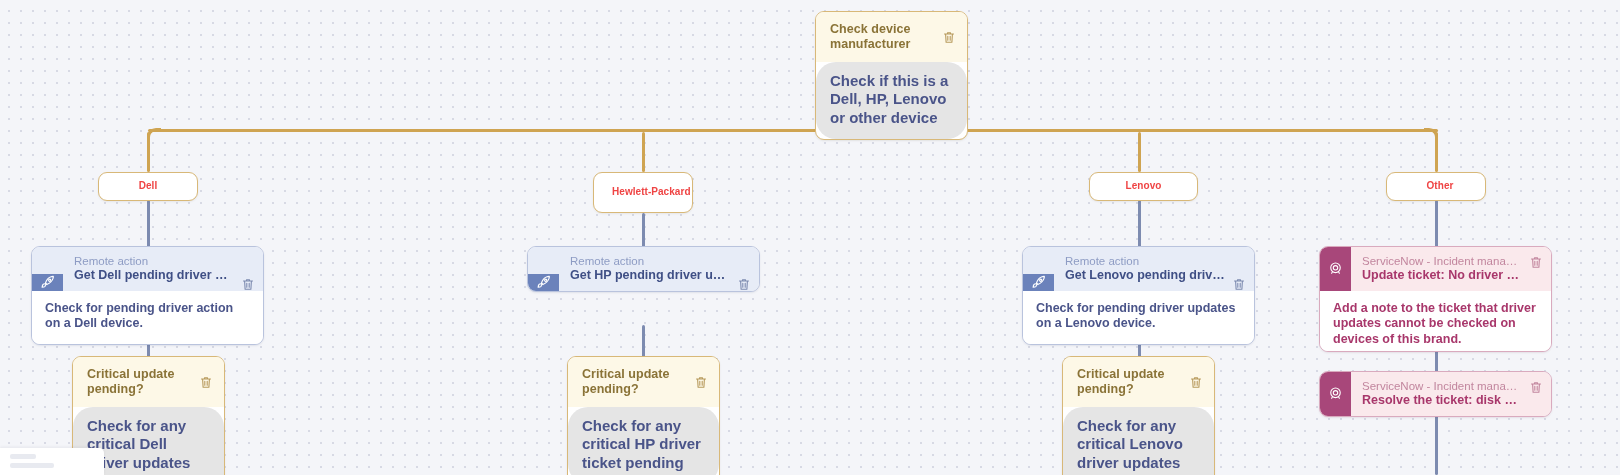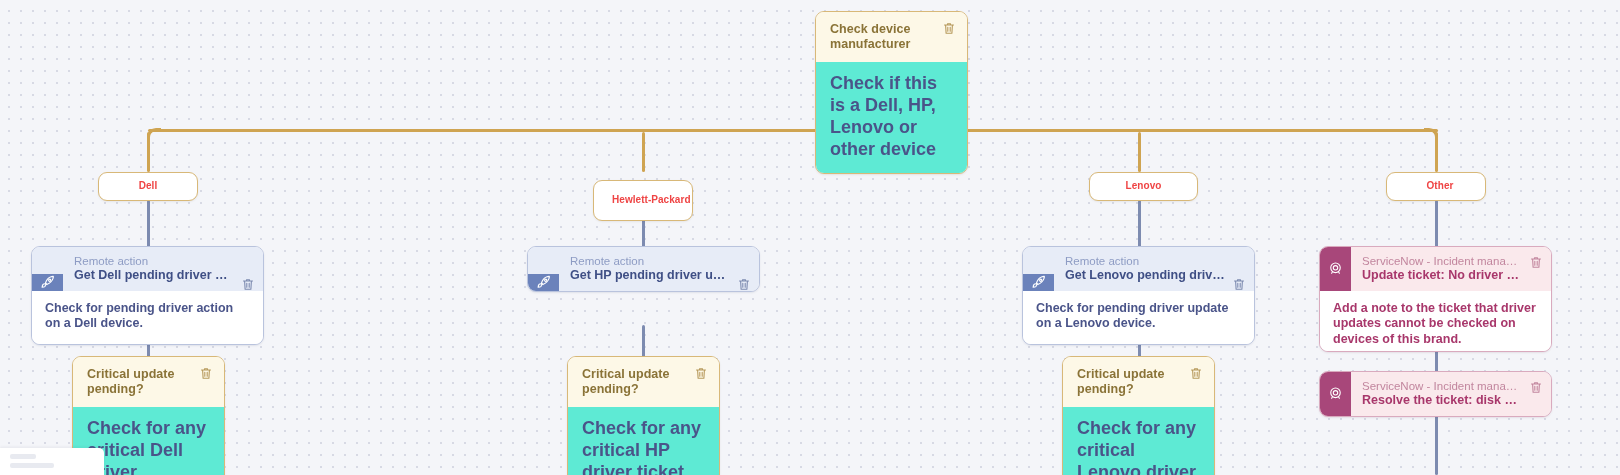--- a/index.html
+++ b/index.html
@@ -45,38 +45,39 @@
 
   
   .node-cond {
     border: 1.5px solid #d8b878;
     box-shadow: 0 1px 2px rgba(80,70,40,.10);
   }
   .cond-head {
     background: #fdf8e7;
     padding: 10px 12px 9px 14px;
     display: flex;
-    align-items: flex-start;
+    align-items: center;
     gap: 6px;
   }
   .cond-title {
     flex: 1;
     font-size: 12.5px;
     font-weight: bold;
     line-height: 1.22;
     color: #8a7337;
     letter-spacing: .05px;
   }
   .cond-body {
-    background: #5eead4;
+    background: #e5e5e5;
     padding: 10px 14px 12px 14px;
-    font-size: 18px;
+    font-size: 15px;
     font-weight: bold;
     line-height: 1.24;
     color: #4a5489;
+    border-radius: 20px;
   }
 
   
   .pill {
     position: absolute;
     background: #ffffff;
     border: 1.5px solid #d8b878;
     border-radius: 9px;
     display: flex;
     align-items: center;
@@ -262,21 +263,21 @@
         </svg>
       </span>
     </div>
     <div class="cond-body">Check if this is a Dell, HP, Lenovo or other device</div>
   </div>
 
   <div class="pill" style="left:98px; top:172px; width:100px; height:29px;">
     <span class="pill-label">Dell</span>
   </div>
 
-  <div class="pill multiline" style="left:593px; top:180px; width:100px; height:41px;">
+  <div class="pill multiline" style="left:593px; top:172px; width:100px; height:41px;">
     <span class="pill-label">Hewlett-Packard</span>
   </div>
 
   <div class="pill" style="left:1089px; top:172px; width:109px; height:29px;">
     <span class="pill-label">Lenovo</span>
   </div>
 
   <div class="pill" style="left:1386px; top:172px; width:100px; height:29px;padding-left:8px;">
     <span class="pill-label">Other</span>
   </div>
@@ -371,21 +372,21 @@
       </div>
       <div class="act-trash">
         <span class="trash">
           <svg width="12" height="13" viewBox="0 0 12 13" fill="none" stroke="#7d8bb0" stroke-width="1.1">
             <path d="M1.5 3h9M4.5 3V1.8h3V3M2.6 3l.5 8.2h5.8L9.4 3" stroke-linecap="round" stroke-linejoin="round"></path>
             <path d="M4.8 5.2v4M7.2 5.2v4" stroke-linecap="round"></path>
           </svg>
         </span>
       </div>
     </div>
-    <div class="act-body">Check for pending driver update on a Lenovo device.</div>
+    <div class="act-body">Check for pending driver updates on a Lenovo device.</div>
   </div>
 
   <div class="node node-cond" style="left:1062px; top:356px; width:153px;">
     <div class="cond-head">
       <div class="cond-title">Critical update pending?</div>
       <span class="trash">
         <svg width="12" height="13" viewBox="0 0 12 13" fill="none" stroke="#b79a5c" stroke-width="1.1">
           <path d="M1.5 3h9M4.5 3V1.8h3V3M2.6 3l.5 8.2h5.8L9.4 3" stroke-linecap="round" stroke-linejoin="round"></path>
           <path d="M4.8 5.2v4M7.2 5.2v4" stroke-linecap="round"></path>
         </svg>

